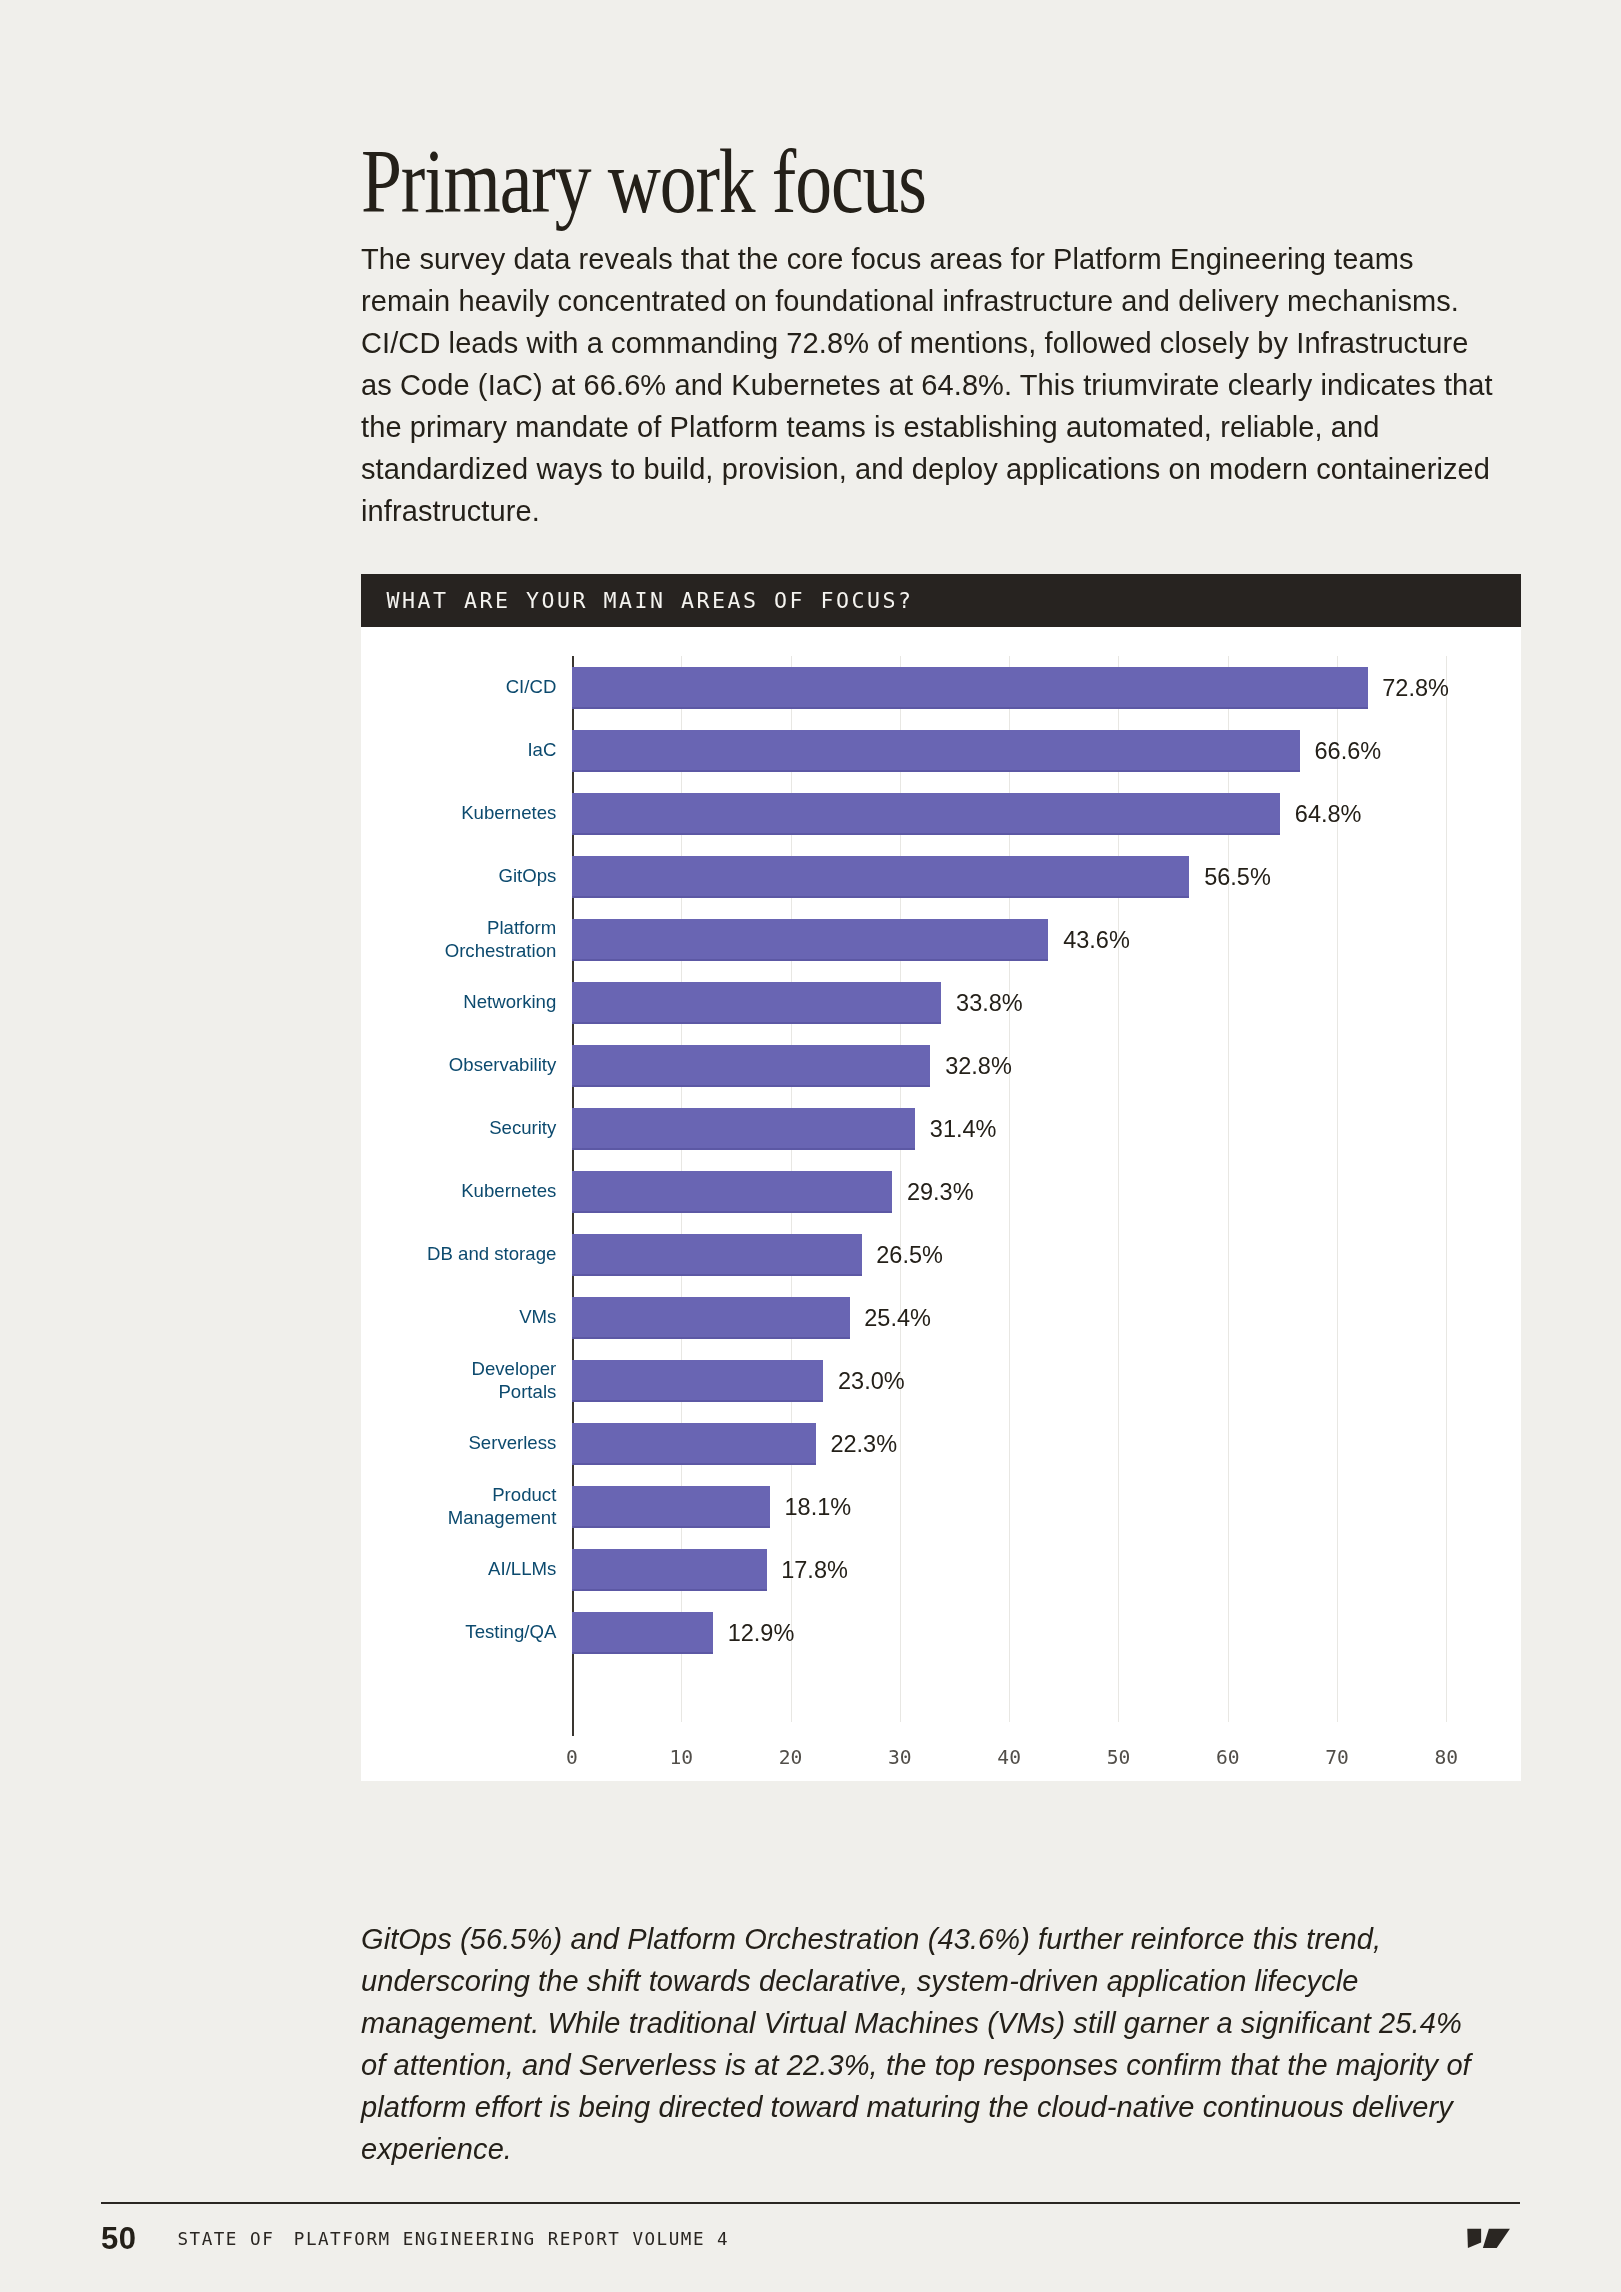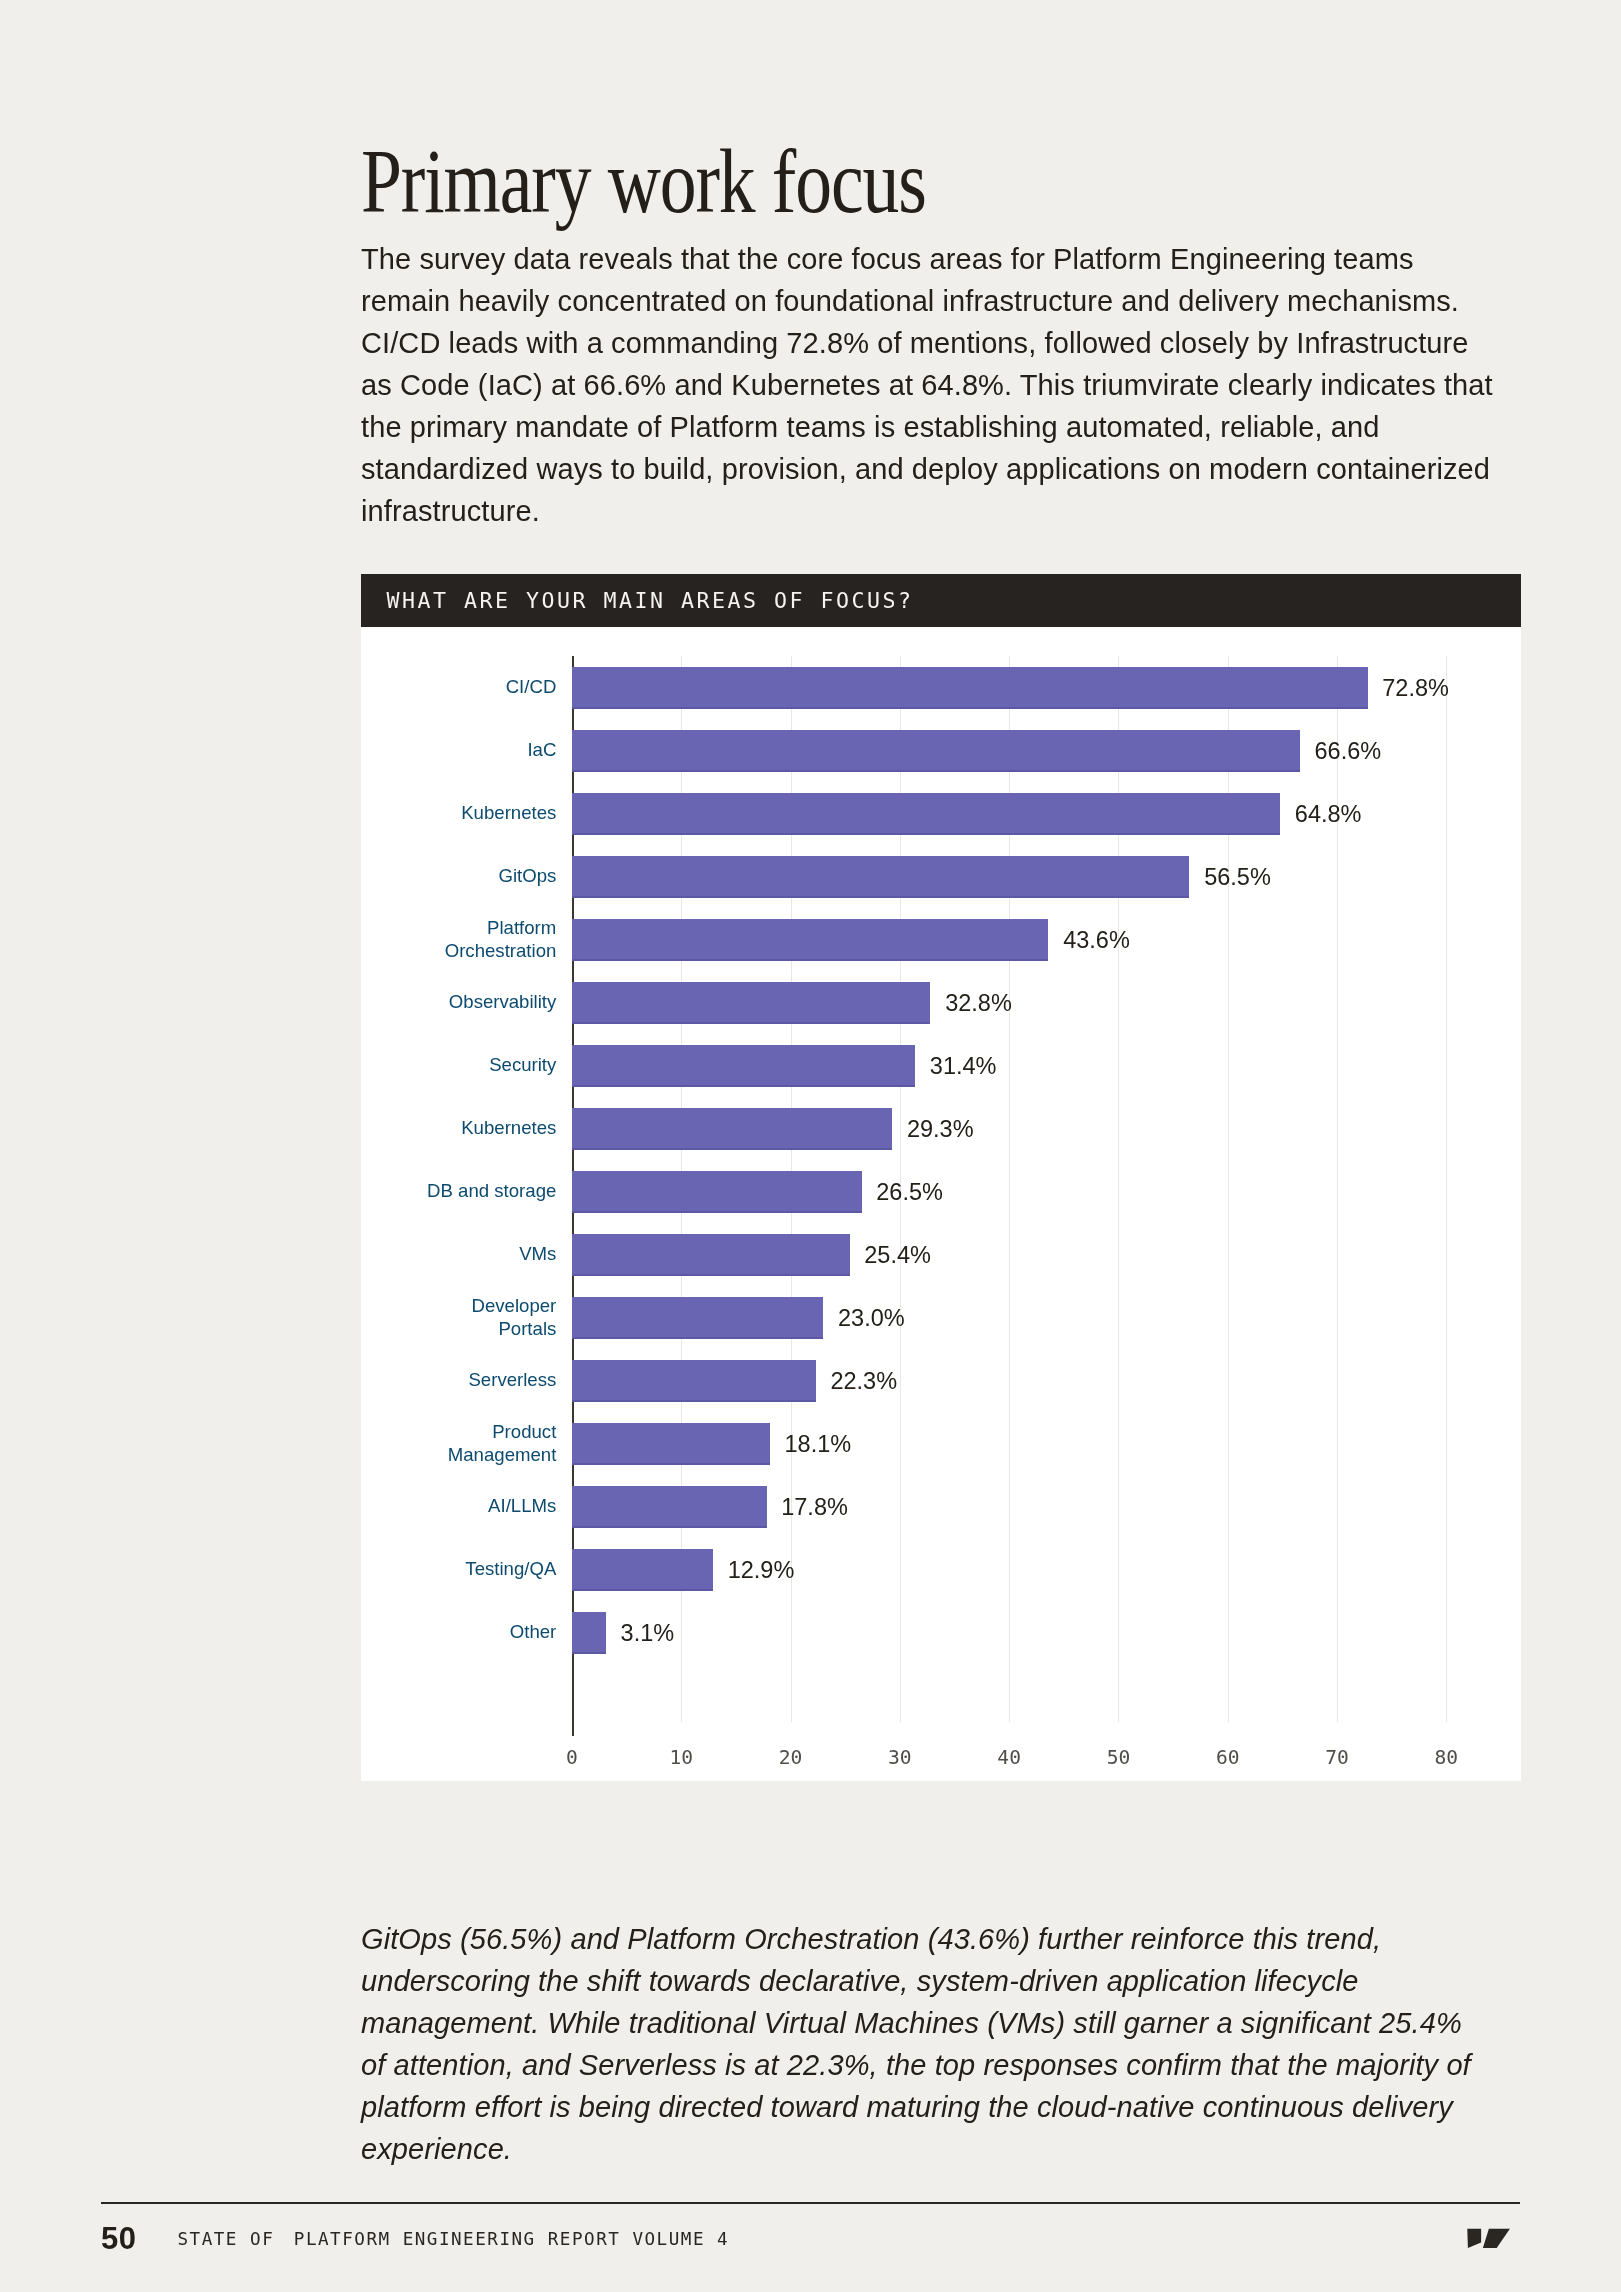--- a/index.html
+++ b/index.html
@@ -158,20 +158,27 @@
           </div>
           <div class="chart-row">
             <div class="row-label">Platform
 Orchestration</div>
             <div class="row-track">
               <div class="bar" style="width: 51.9048%; background: rgb(105, 101, 179); border-bottom-color: rgb(92, 88, 164);"></div>
               <div class="value-label" style="left: calc(51.9048% + 14.7px);">43.6%</div>
             </div>
           </div>
           <div class="chart-row">
+            <div class="row-label">Networking</div>
+            <div class="row-track">
+              <div class="bar" style="width: 40.2381%; background: rgb(105, 101, 179); border-bottom-color: rgb(92, 88, 164);"></div>
+              <div class="value-label" style="left: calc(40.2381% + 14.7px);">33.8%</div>
+            </div>
+          </div>
+          <div class="chart-row">
             <div class="row-label">Observability</div>
             <div class="row-track">
               <div class="bar" style="width: 39.0476%; background: rgb(105, 101, 179); border-bottom-color: rgb(92, 88, 164);"></div>
               <div class="value-label" style="left: calc(39.0476% + 14.7px);">32.8%</div>
             </div>
           </div>
           <div class="chart-row">
             <div class="row-label">Security</div>
             <div class="row-track">
               <div class="bar" style="width: 37.381%; background: rgb(105, 101, 179); border-bottom-color: rgb(92, 88, 164);"></div>
@@ -227,27 +234,20 @@
             <div class="row-track">
               <div class="bar" style="width: 21.1905%; background: rgb(105, 101, 179); border-bottom-color: rgb(92, 88, 164);"></div>
               <div class="value-label" style="left: calc(21.1905% + 14.7px);">17.8%</div>
             </div>
           </div>
           <div class="chart-row">
             <div class="row-label">Testing/QA</div>
             <div class="row-track">
               <div class="bar" style="width: 15.3571%; background: rgb(105, 101, 179); border-bottom-color: rgb(92, 88, 164);"></div>
               <div class="value-label" style="left: calc(15.3571% + 14.7px);">12.9%</div>
-            </div>
-          </div>
-          <div class="chart-row">
-            <div class="row-label">Other</div>
-            <div class="row-track">
-              <div class="bar" style="width: 3.69048%; background: rgb(105, 101, 179); border-bottom-color: rgb(92, 88, 164);"></div>
-              <div class="value-label" style="left: calc(3.69048% + 14.7px);">3.1%</div>
             </div>
           </div>
         </div>
       <div class="x-ticks" id="ticks">
           <div class="x-tick" style="left: 0%;">0</div>
           <div class="x-tick" style="left: 11.9048%;">10</div>
           <div class="x-tick" style="left: 23.8095%;">20</div>
           <div class="x-tick" style="left: 35.7143%;">30</div>
           <div class="x-tick" style="left: 47.619%;">40</div>
           <div class="x-tick" style="left: 59.5238%;">50</div>

